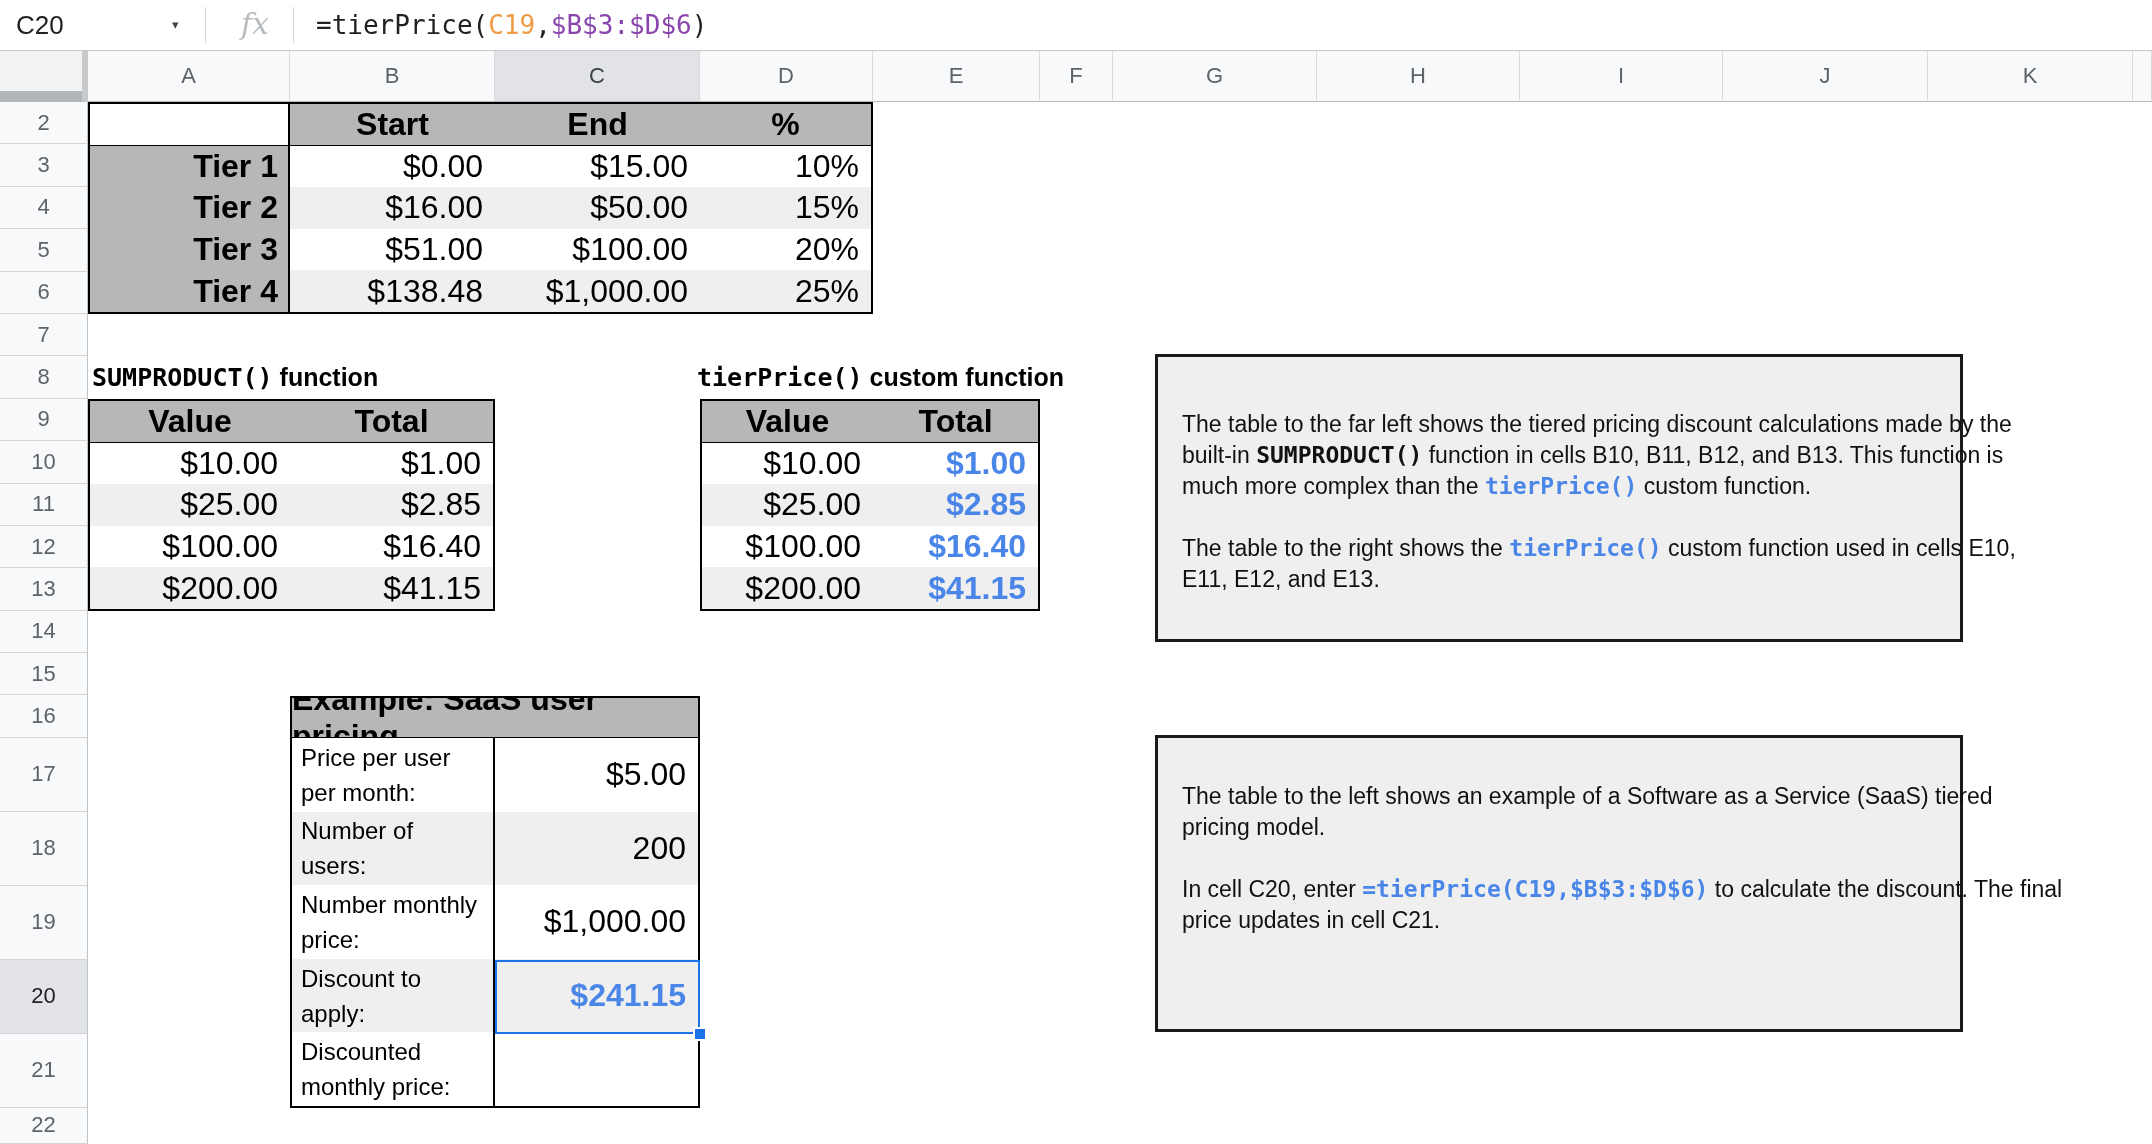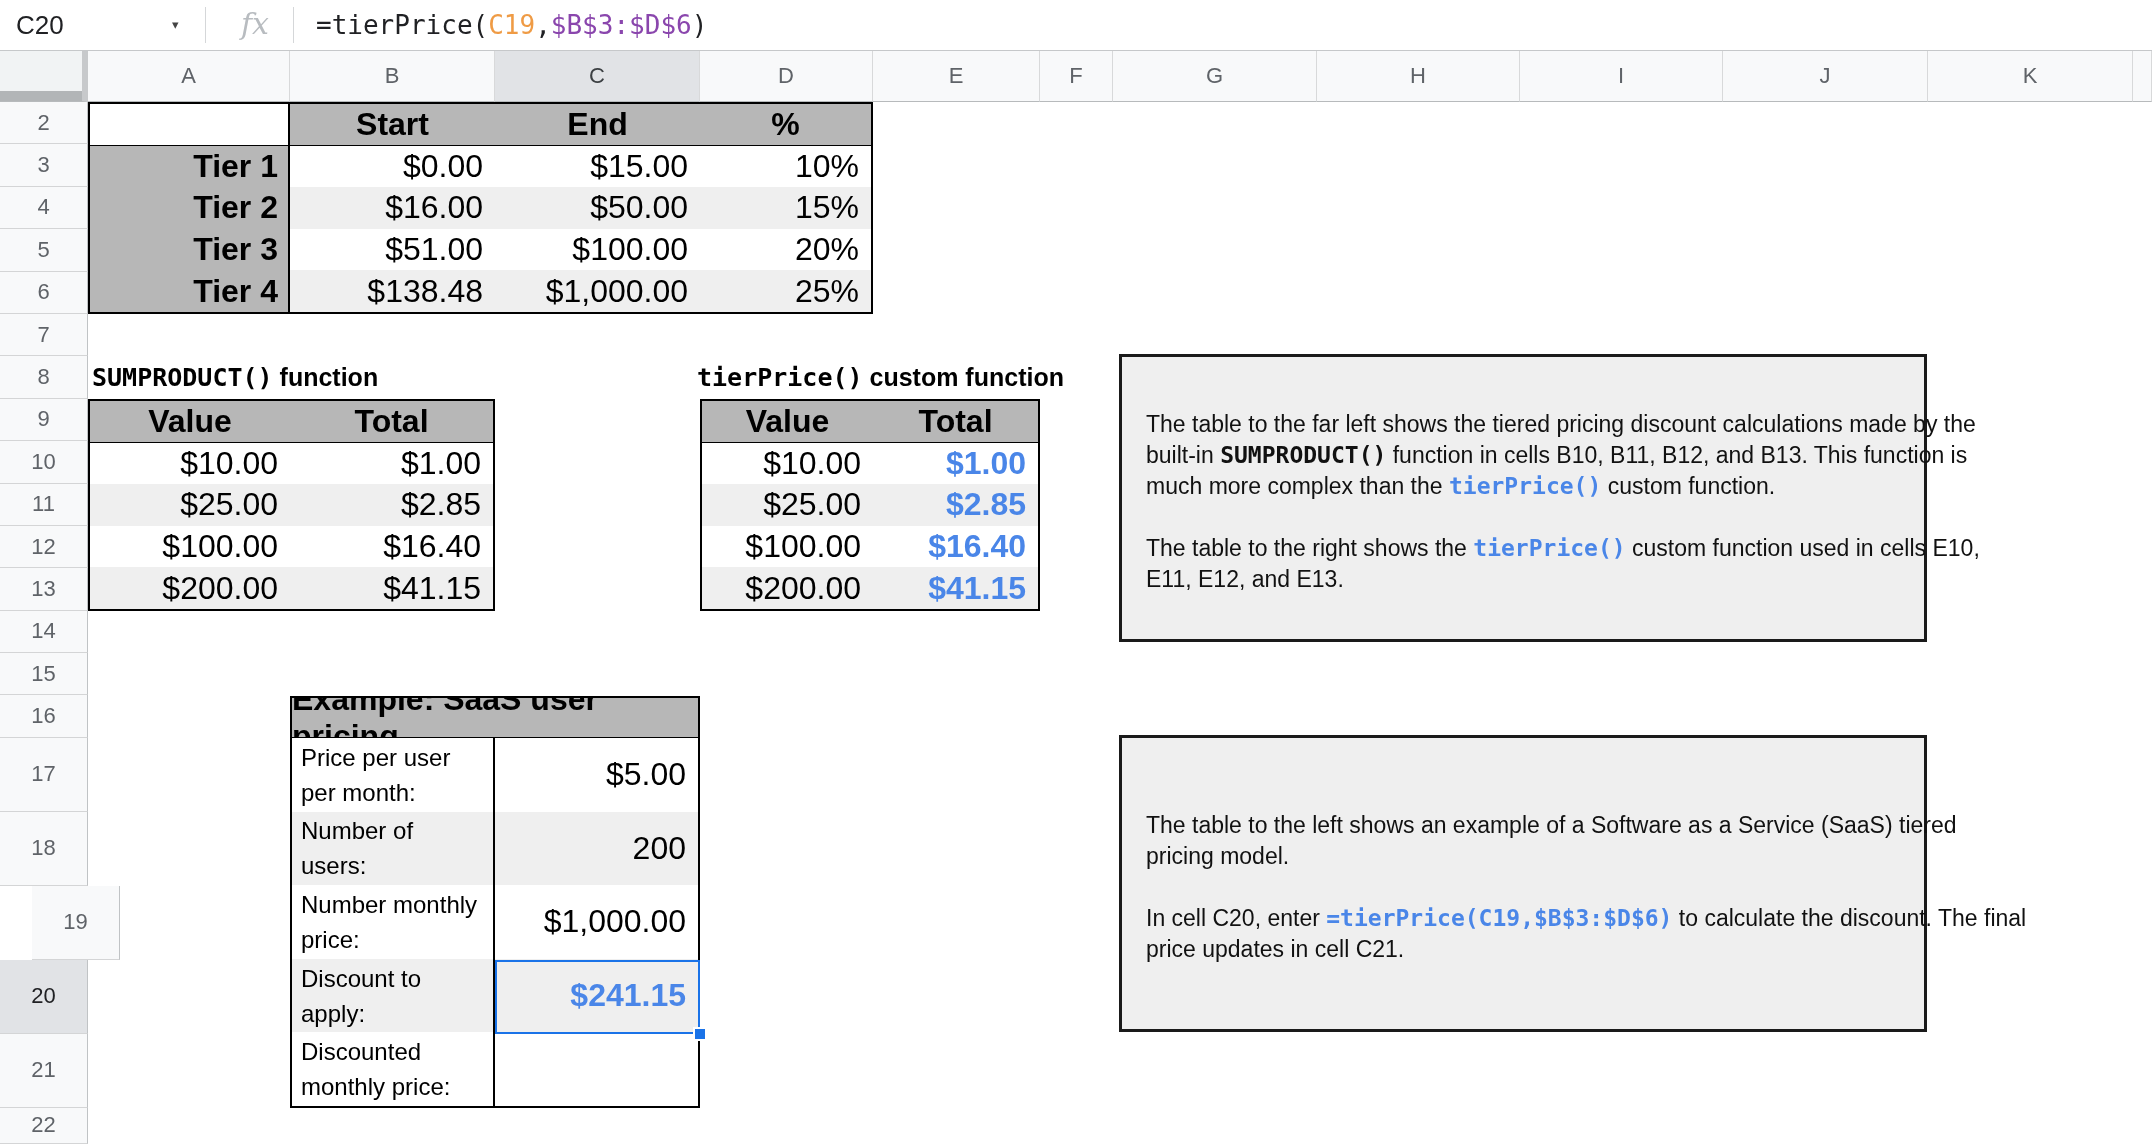--- a/index.html
+++ b/index.html
@@ -66,23 +66,23 @@
   .code{font-family:"DejaVu Sans Mono",monospace;}
 
   
   .selection{position:absolute;left:495px;top:960px;width:205px;height:74px;
              border:2px solid var(--selection-blue);box-sizing:border-box;pointer-events:none;}
   .fill-handle{position:absolute;right:-9px;bottom:-9px;width:10px;height:10px;
              background:var(--selection-blue);border:2px solid #fff;pointer-events:auto;cursor:crosshair;}
 
   
   .note{position:absolute;width:808px;background:var(--note-bg);border:3px solid #1a1a1a;
-        box-sizing:border-box;font-size:23px;color:#111;}
+        box-sizing:border-box;font-size:23px;color:#111;margin-left:36px;}
   .n1{left:1119px;top:354px;height:288px;padding:52px 24px 0;}
-  .n2{left:1119px;top:735px;height:297px;padding:72px 24px 0;}
+  .n2{left:1119px;top:735px;height:297px;padding:43px 24px 0;}
   .nline{height:31px;line-height:31px;white-space:nowrap;}
   .seg-code{font-family:"DejaVu Sans Mono",monospace;font-weight:bold;font-size:23px;}
   .seg-code.blu{color:var(--code-blue);}
 </style>
 </head>
 <body>
 
 <div id="app">
 
   <div class="fbar">
@@ -122,21 +122,21 @@
       <div class="rh" style="height: 42.4px;">9</div>
       <div class="rh" style="height: 42.4px;">10</div>
       <div class="rh" style="height: 42.4px;">11</div>
       <div class="rh" style="height: 42.4px;">12</div>
       <div class="rh" style="height: 42.4px;">13</div>
       <div class="rh" style="height: 42.4px;">14</div>
       <div class="rh" style="height: 42.4px;">15</div>
       <div class="rh" style="height: 42.4px;">16</div>
       <div class="rh" style="height: 74px;">17</div>
       <div class="rh" style="height: 74px;">18</div>
-      <div class="rh" style="height: 74px; margin-left: 32px;">19</div>
+      <div class="rh" style="height: 74px;">19</div>
       <div class="rh sel" style="height: 74px;">20</div>
       <div class="rh" style="height: 74px;">21</div>
       <div class="rh" style="height: 36px;">22</div>
     </div>
 
   <div class="grid tier">
       <div class="c blank"></div>
       <div class="c hd">Start</div>
       <div class="c hd">End</div>
       <div class="c hd">%</div>

